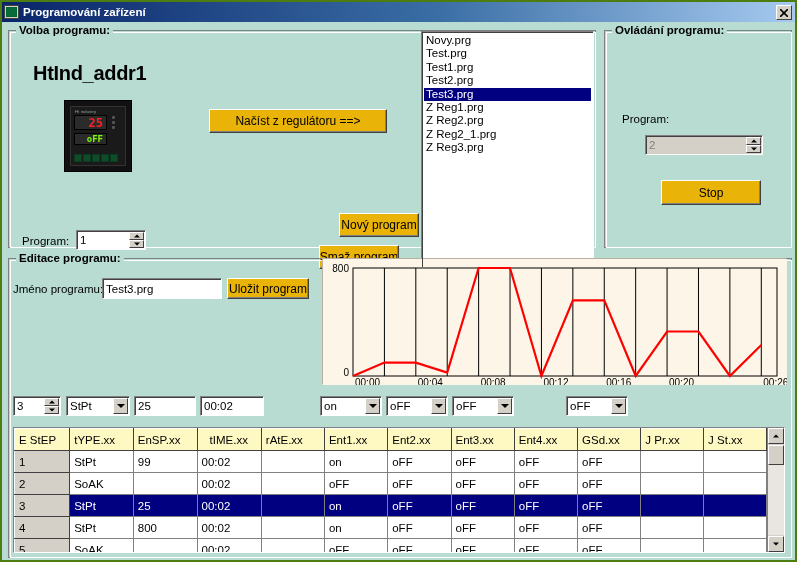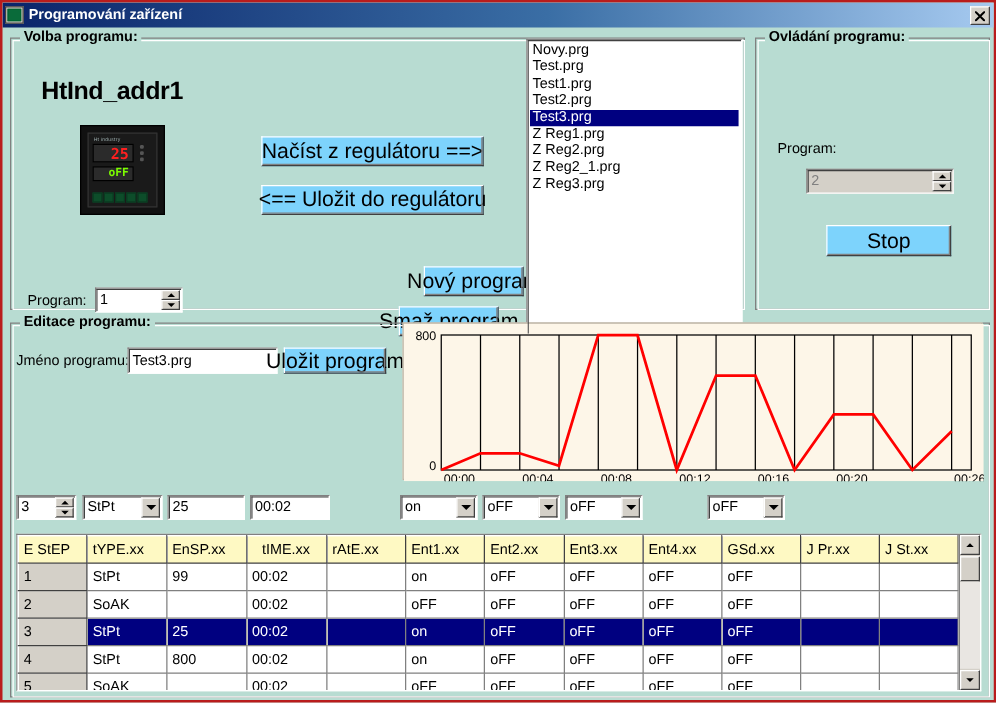--- a/index.html
+++ b/index.html
@@ -6,21 +6,21 @@
   html,body{margin:0;padding:0;background:#fff;}
   body{
     width:797px;height:562px;overflow:hidden;
     font-family:"Liberation Sans", sans-serif;
     font-size:11px;color:#000;
     -webkit-font-smoothing:none;
   }
   .window{
     position:relative;width:797px;height:562px;
     background:#b8dcd2;
-    border:2px solid #b91c1c;
+    border:2px solid #4d7c0f;
     box-sizing:border-box;
     overflow:hidden;
   }
   
   .titlebar{
     position:absolute;left:0;top:0;width:793px;height:20px;
     background:linear-gradient(to right,#0a246a 0%,#3a6ea5 55%,#a6caf0 100%);
     display:flex;align-items:center;
   }
   .title-icon{
@@ -56,24 +56,24 @@
   }
   .glabel{
     position:absolute;left:8px;top:0px;
     background:#b8dcd2;padding:0 3px;
     font-weight:bold;font-size:11.5px;color:#000;z-index:3;
     white-space:nowrap;
   }
   
   .btn{
     position:absolute;box-sizing:border-box;
-    background:#7dd3fc;
+    background:#eab308;
     border-top:1px solid #ffffff;border-left:1px solid #ffffff;
     border-right:1px solid #404040;border-bottom:1px solid #404040;
-    font-family:"Liberation Sans",sans-serif;font-size:17px;color:#000;
+    font-family:"Liberation Sans",sans-serif;font-size:12px;color:#000;
     display:flex;align-items:center;justify-content:center;
     cursor:default;white-space:nowrap;
   }
   .btn::after{
     content:"";position:absolute;left:0;top:0;right:0;bottom:0;
     border-right:1px solid #808080;border-bottom:1px solid #808080;
     pointer-events:none;
   }
   .tfield{
     position:absolute;box-sizing:border-box;background:#fff;
@@ -241,21 +241,20 @@
             <i></i>
             <i></i>
             <i></i>
             <i></i>
             <i></i>
           </div>
       </div>
     </div>
 
     <div class="btn" style="left:201px;top:85px;width:178px;height:24px;">Načíst z regulátoru ==&gt;</div>
-    <div class="btn" style="left:201px;top:124px;width:178px;height:24px;">&lt;== Uložit do regulátoru</div>
 
     <div class="btn" style="left:331px;top:189px;width:80px;height:24px;">Nový program</div>
     <div class="btn" style="left:311px;top:221px;width:80px;height:24px;">Smaž program</div>
 
     <div class="lbl" style="left:14px;top:211px;">Program:</div>
     <div class="tfield" style="left:68px;top:206px;width:70px;height:20px;">
       <span>1</span>
       <div class="spin-btns">
         <div>
             <span class="arw up"></span>

